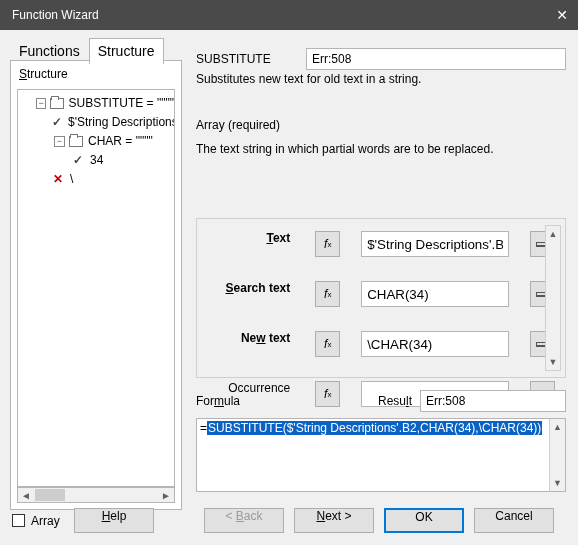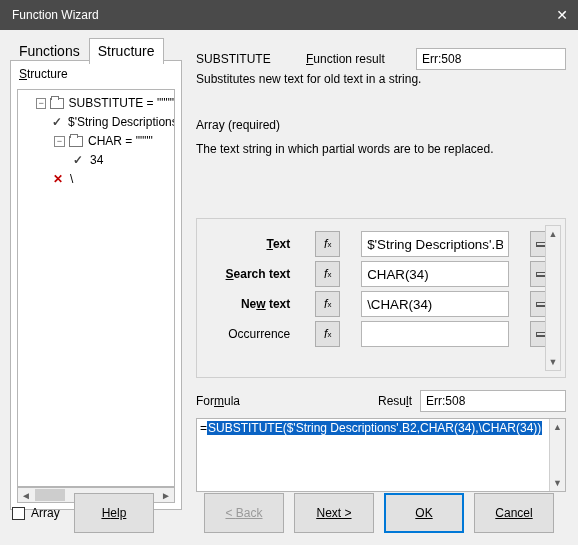--- a/index.html
+++ b/index.html
@@ -103,21 +103,21 @@
   .sub-label { margin-top: 32px; }
   .sub-desc { margin-top: 10px; }
 
   .params-panel {
     position:absolute; top:188px; left:196px; right:12px;
     height:160px;
     border:1px solid #cfcfcf;
     background:#f0f0f0;
     padding: 12px 10px;
   }
-  .param-row { display:flex; align-items:center; margin-bottom:4px;gap:15px; }
+  .param-row { display:flex; margin-bottom:24px;gap:15px; }
   .param-row .plabel { width:112px; text-align:right; padding-right:10px; }
   .param-row .plabel.bold { font-weight:600; }
   .fx-btn {
     width:30px; height:26px; border:1px solid #adadad; background:#e1e1e1;
     display:flex; align-items:center; justify-content:center; margin-right:6px;
     font-style: italic; font-size:12px;
   }
   .fx-btn sub { font-size:8px; font-style:normal; }
   .param-input {
     width:148px; height:26px; border:1px solid #b5b5b5; background:#fff;
@@ -164,22 +164,22 @@
 
   .bottom-row {
     position:absolute; left:12px; right:24px; bottom:12px;
     display:flex; align-items:center;
   }
   .checkbox {
     width:13px; height:13px; border:1px solid #333; background:#fff; margin-right:6px;
   }
   .bottom-row .arr-label { margin-right: auto; }
   .btn {
-    width:80px; height:40px; border:1px solid #adadad; background:#e1e1e1;
-    display:flex; align-items:center; justify-content:center; margin-left:10px;text-decoration:underline;
+    width:80px; height:25px; border:1px solid #adadad; background:#e1e1e1;
+    display:flex; align-items:flex-start; justify-content:center; margin-left:10px;
   }
   .btn.disabled { color:#9a9a9a; }
   .btn.primary { border:2px solid #0078d7; background:#e1e1e1; }
   u { text-decoration: underline; }
 </style>
 </head>
 <body>
 
 <div class="titlebar">
   <span>Function Wizard</span>
@@ -227,23 +227,20 @@
       <span class="arrow">◄</span>
       <span class="thumb"></span>
       <span class="track"></span>
       <span class="arrow">►</span>
     </div>
   </div>
 
   <div class="right-area">
     <div class="top-row">
       <div class="fname">SUBSTITUTE</div>
-      <div class="fr-label">
-        <u>F</u><span>unction result</span>
-      </div>
       <div class="result-box">
         <span>Err:508</span>
       </div>
     </div>
     <div class="desc">Substitutes new text for old text in a string.</div>
     <div class="sub-label">Array (required)</div>
     <div class="sub-desc">The text string in which partial words are to be replaced.</div>
   </div>
 
   <div class="params-panel">

